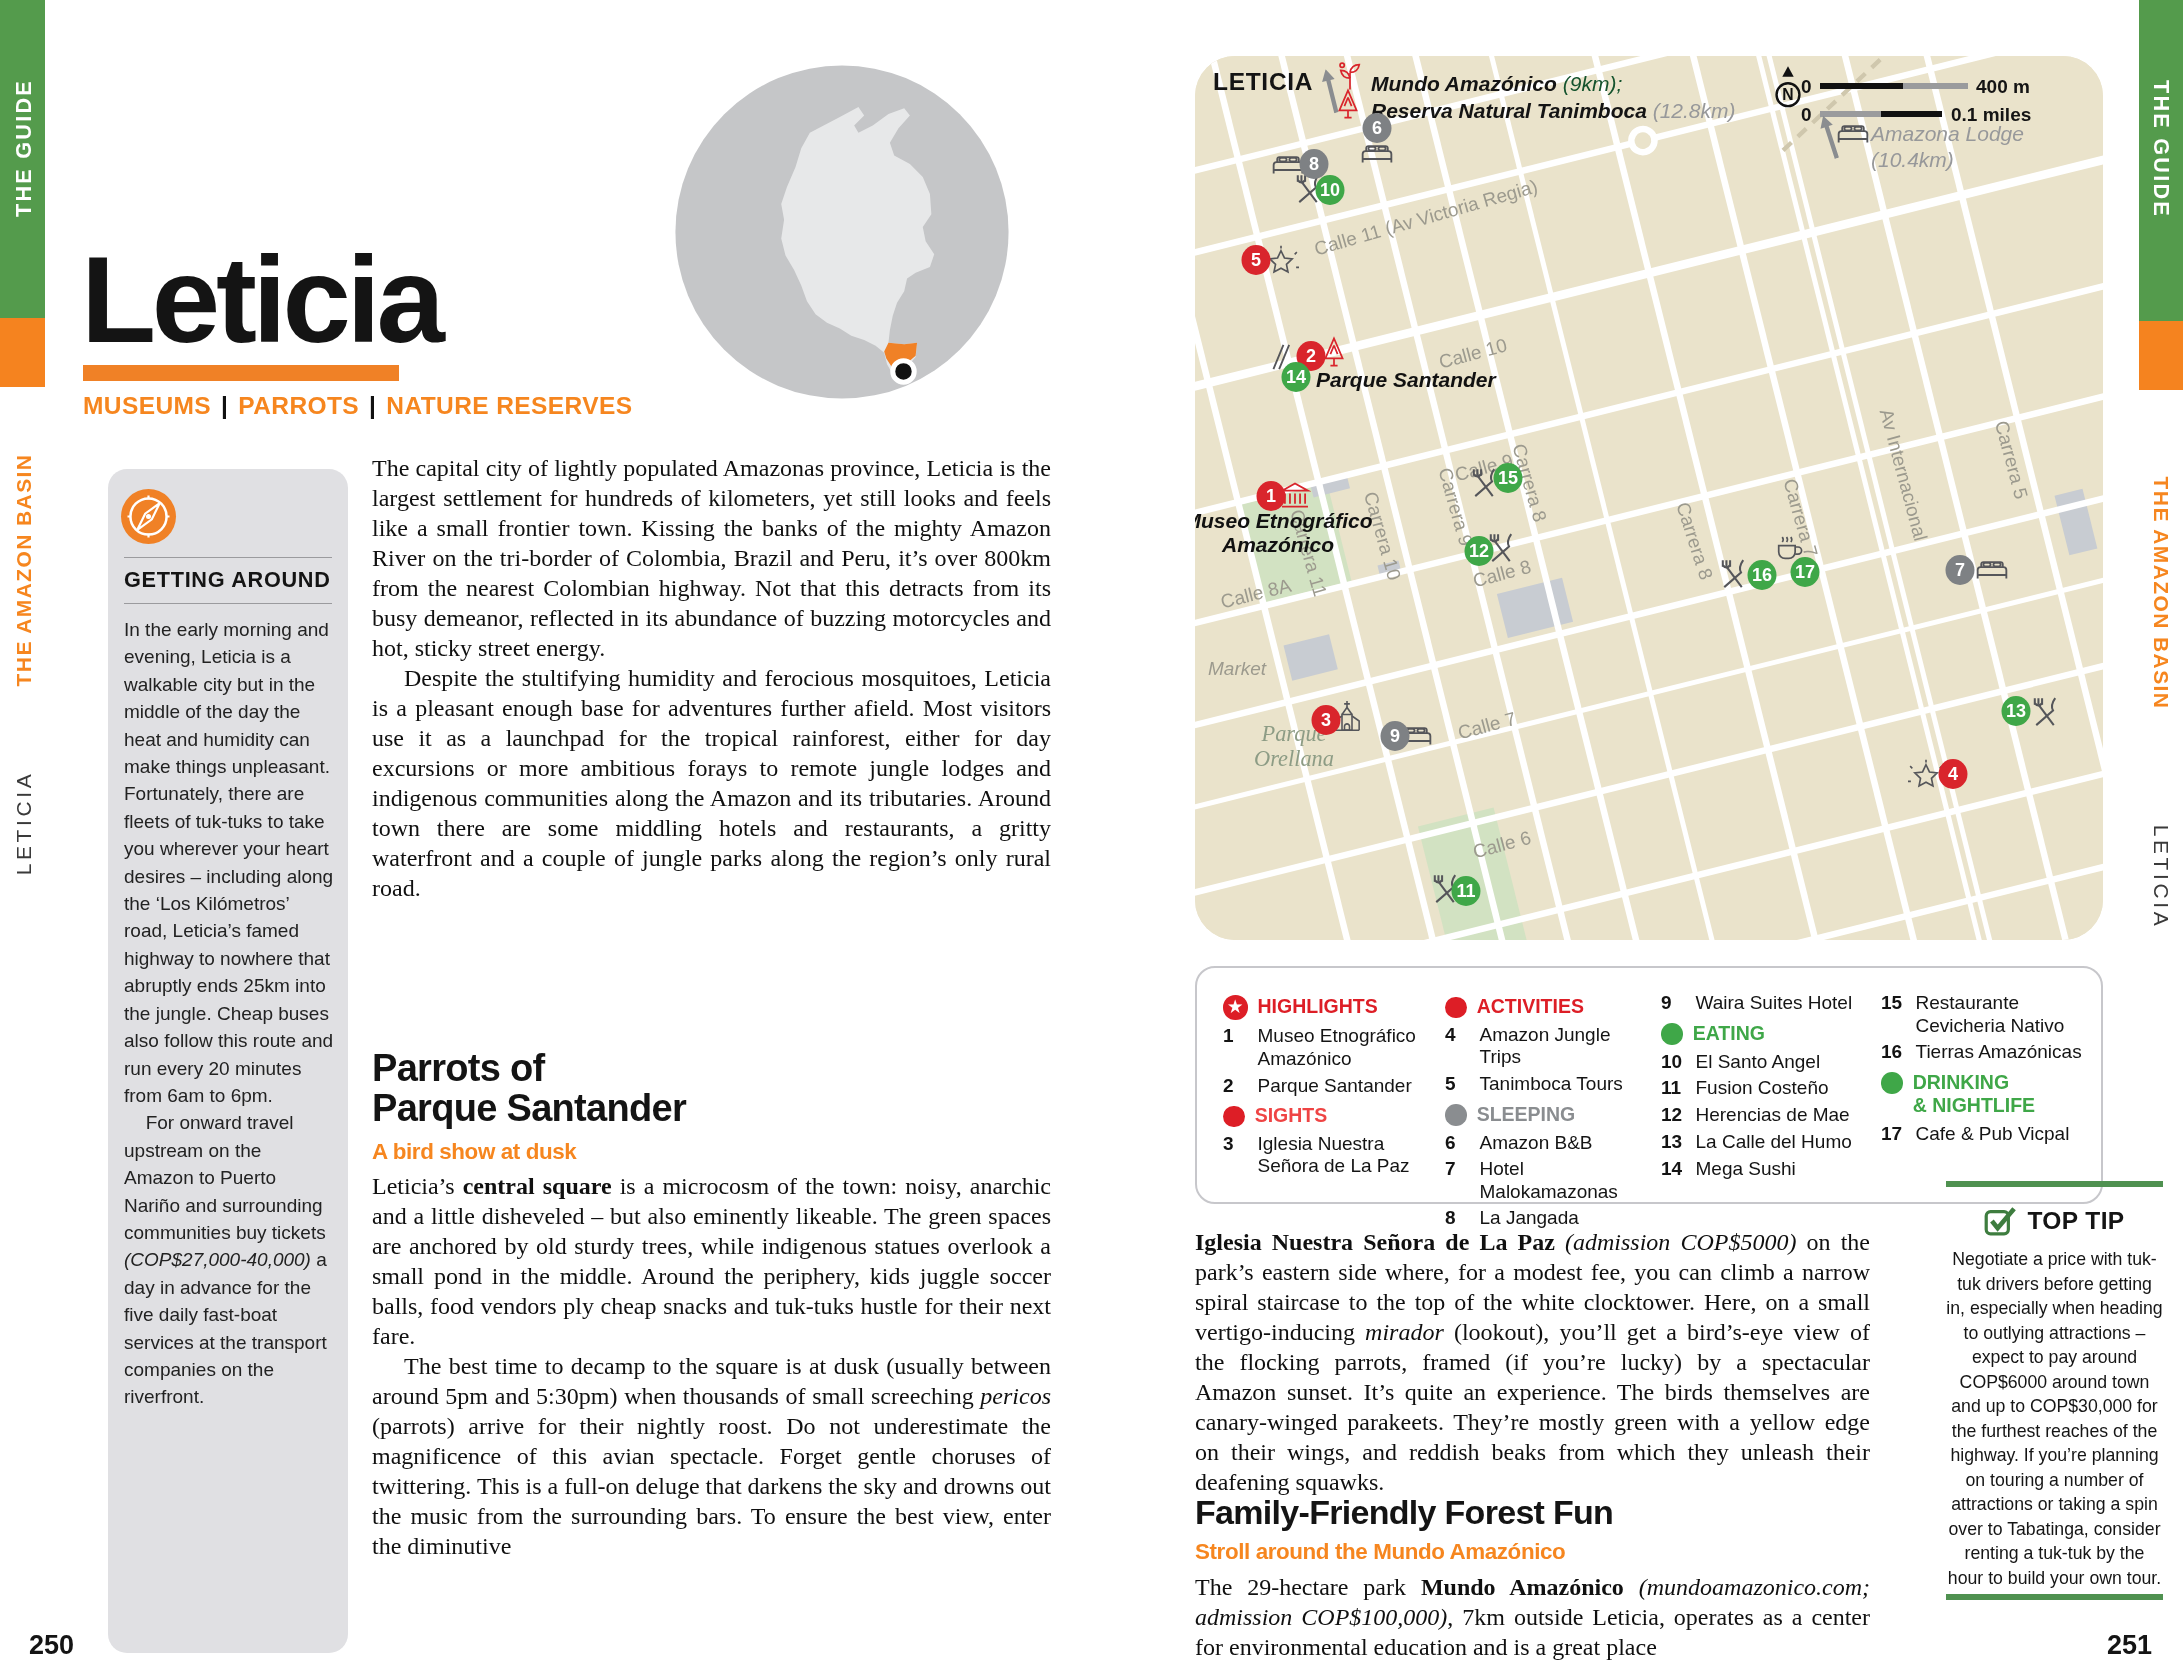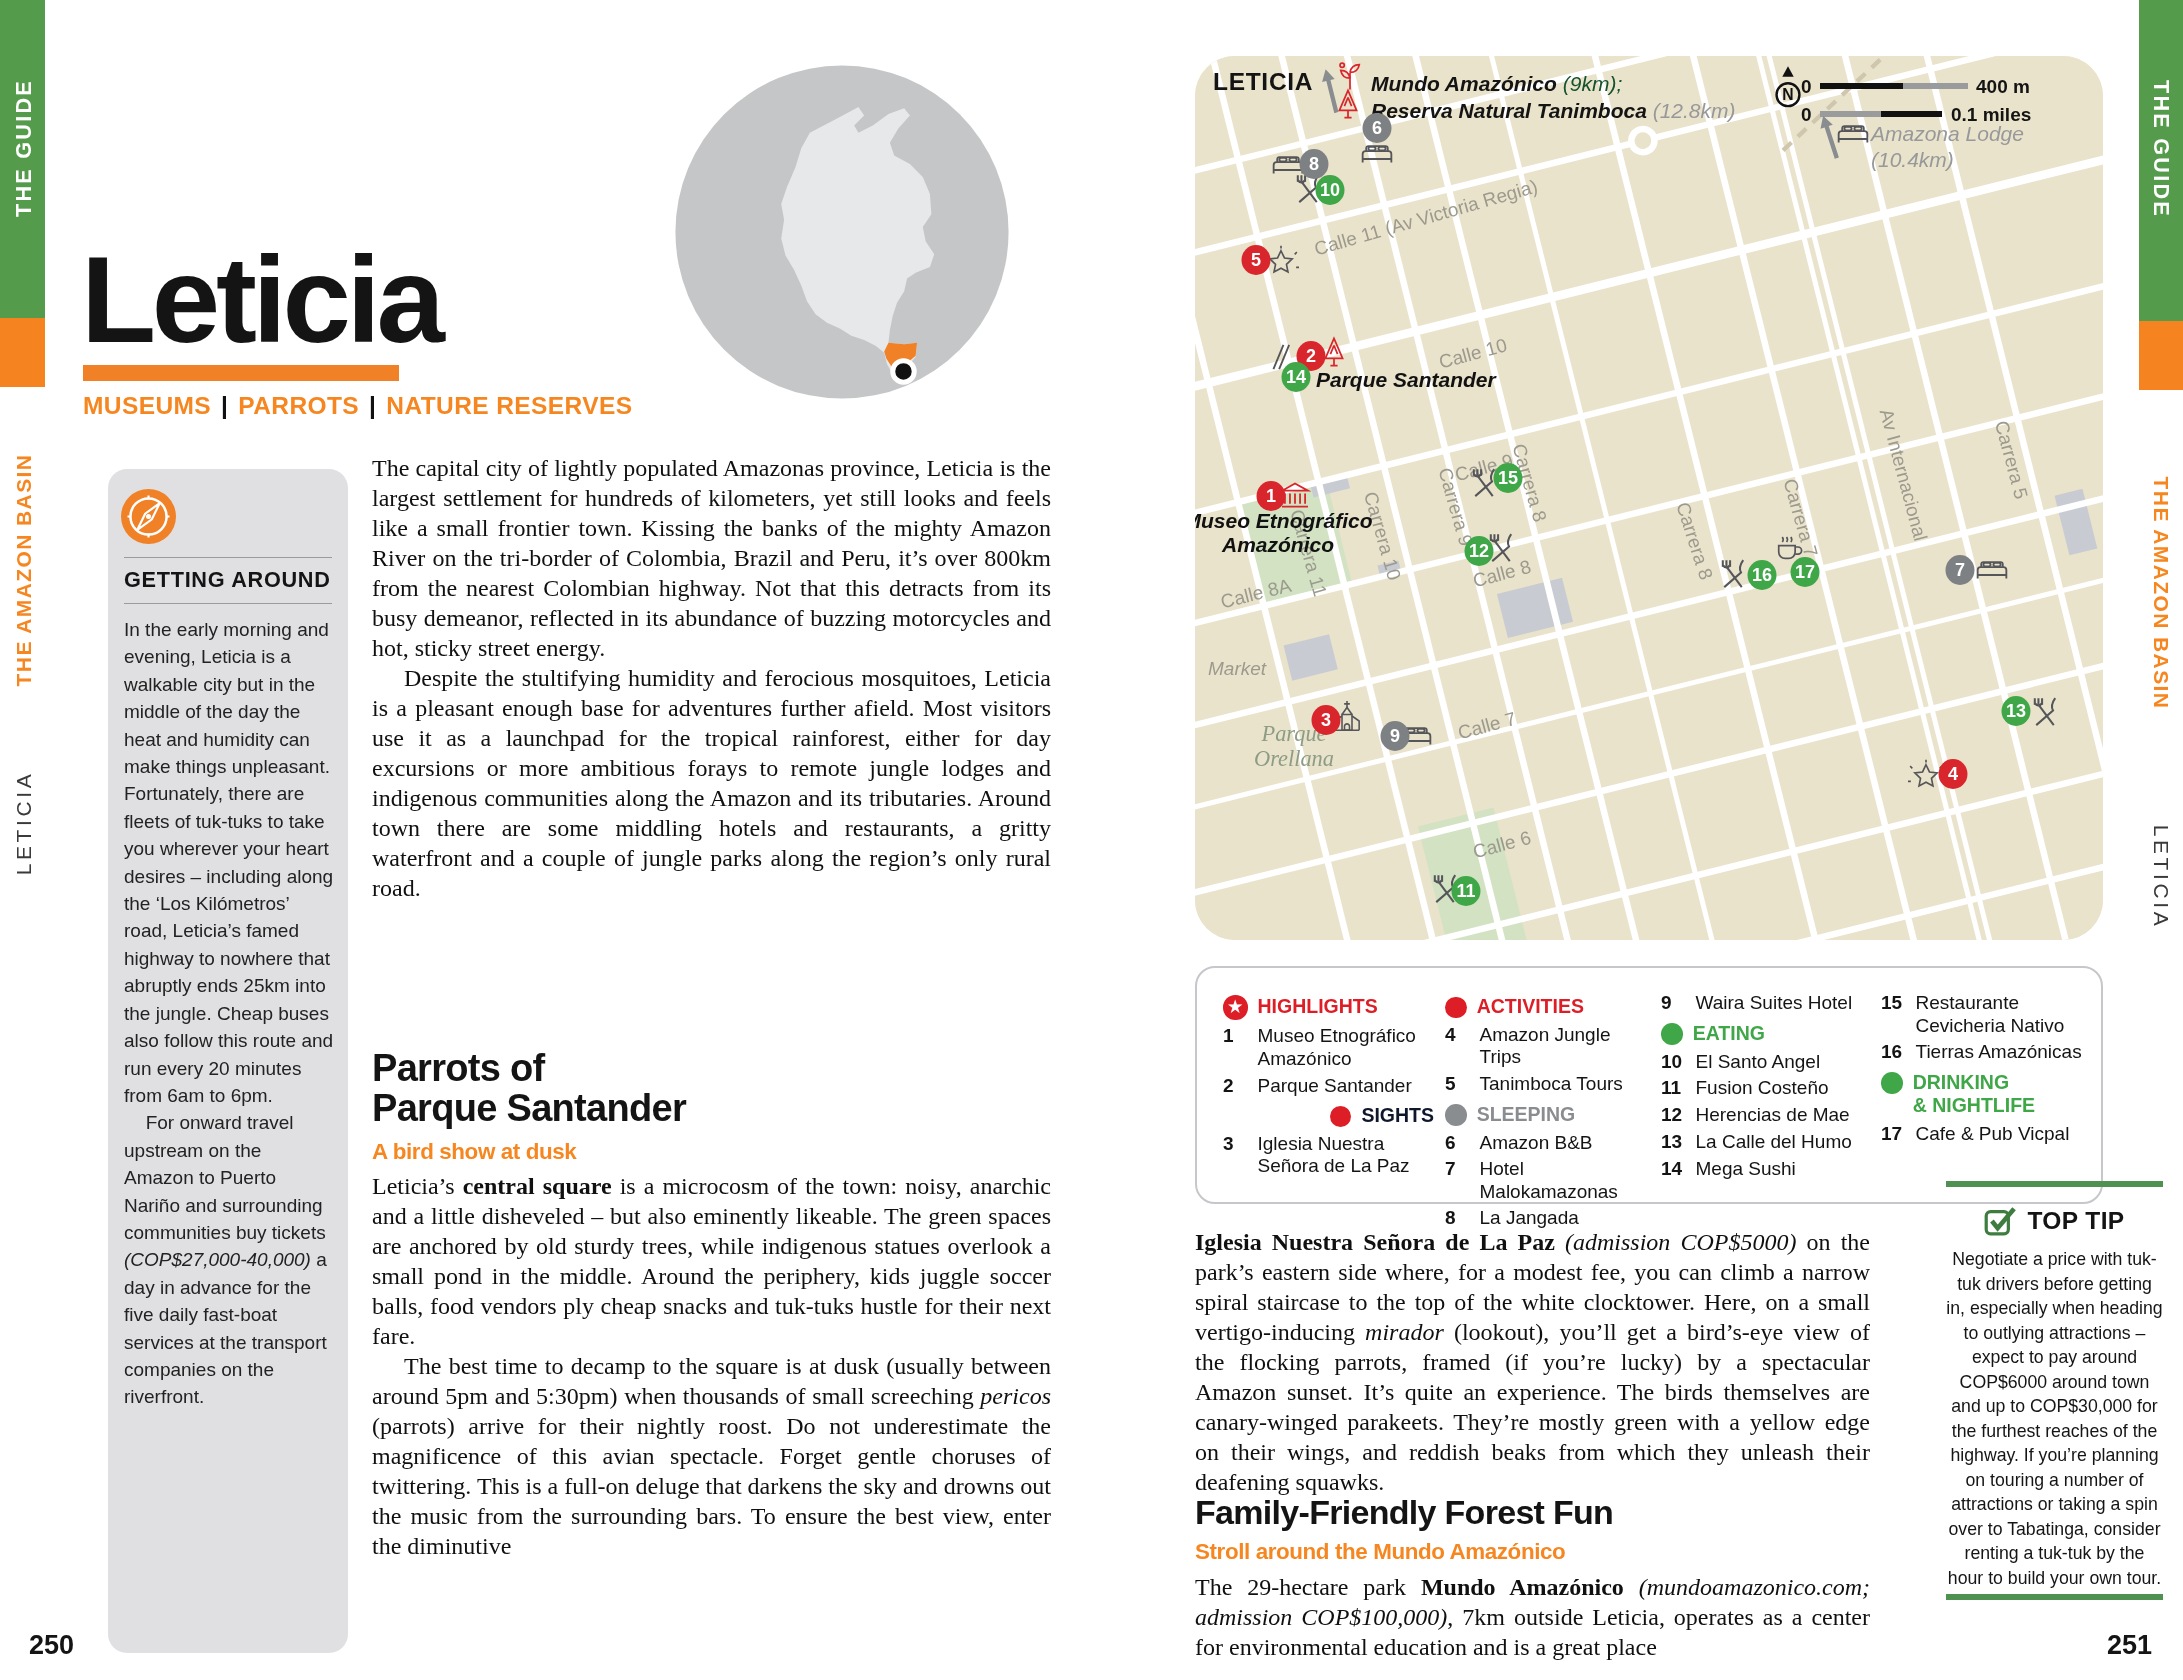--- a/index.html
+++ b/index.html
@@ -351,21 +351,21 @@
   <div class="legend-col" id="legend-col-0" style="left:26px">
       <div class="lg-head" style="color: rgb(221, 30, 38);"><span class="lg-star" style="background: rgb(221, 30, 38);">★</span><span>HIGHLIGHTS</span></div>
       <div class="lg-item">
         <span class="lg-n">1</span>
         <span>Museo Etnográfico Amazónico</span>
       </div>
       <div class="lg-item">
         <span class="lg-n">2</span>
         <span>Parque Santander</span>
       </div>
-      <div class="lg-head" style="color: #0f172a; justify-content: flex-end;"><span class="lg-dot" style="background: rgb(221, 30, 38);"></span><span>SIGHTS</span></div>
+      <div class="lg-head" style="color: #ef4444;"><span class="lg-dot" style="background: rgb(221, 30, 38);"></span><span>SIGHTS</span></div>
       <div class="lg-item">
         <span class="lg-n">3</span>
         <span>Iglesia Nuestra Señora de La Paz</span>
       </div>
     </div>
   <div class="legend-col" id="legend-col-1" style="left:248px">
       <div class="lg-head" style="color: rgb(221, 30, 38);"><span class="lg-dot" style="background: rgb(221, 30, 38);"></span><span>ACTIVITIES</span></div>
       <div class="lg-item">
         <span class="lg-n">4</span>
         <span>Amazon Jungle Trips</span>

